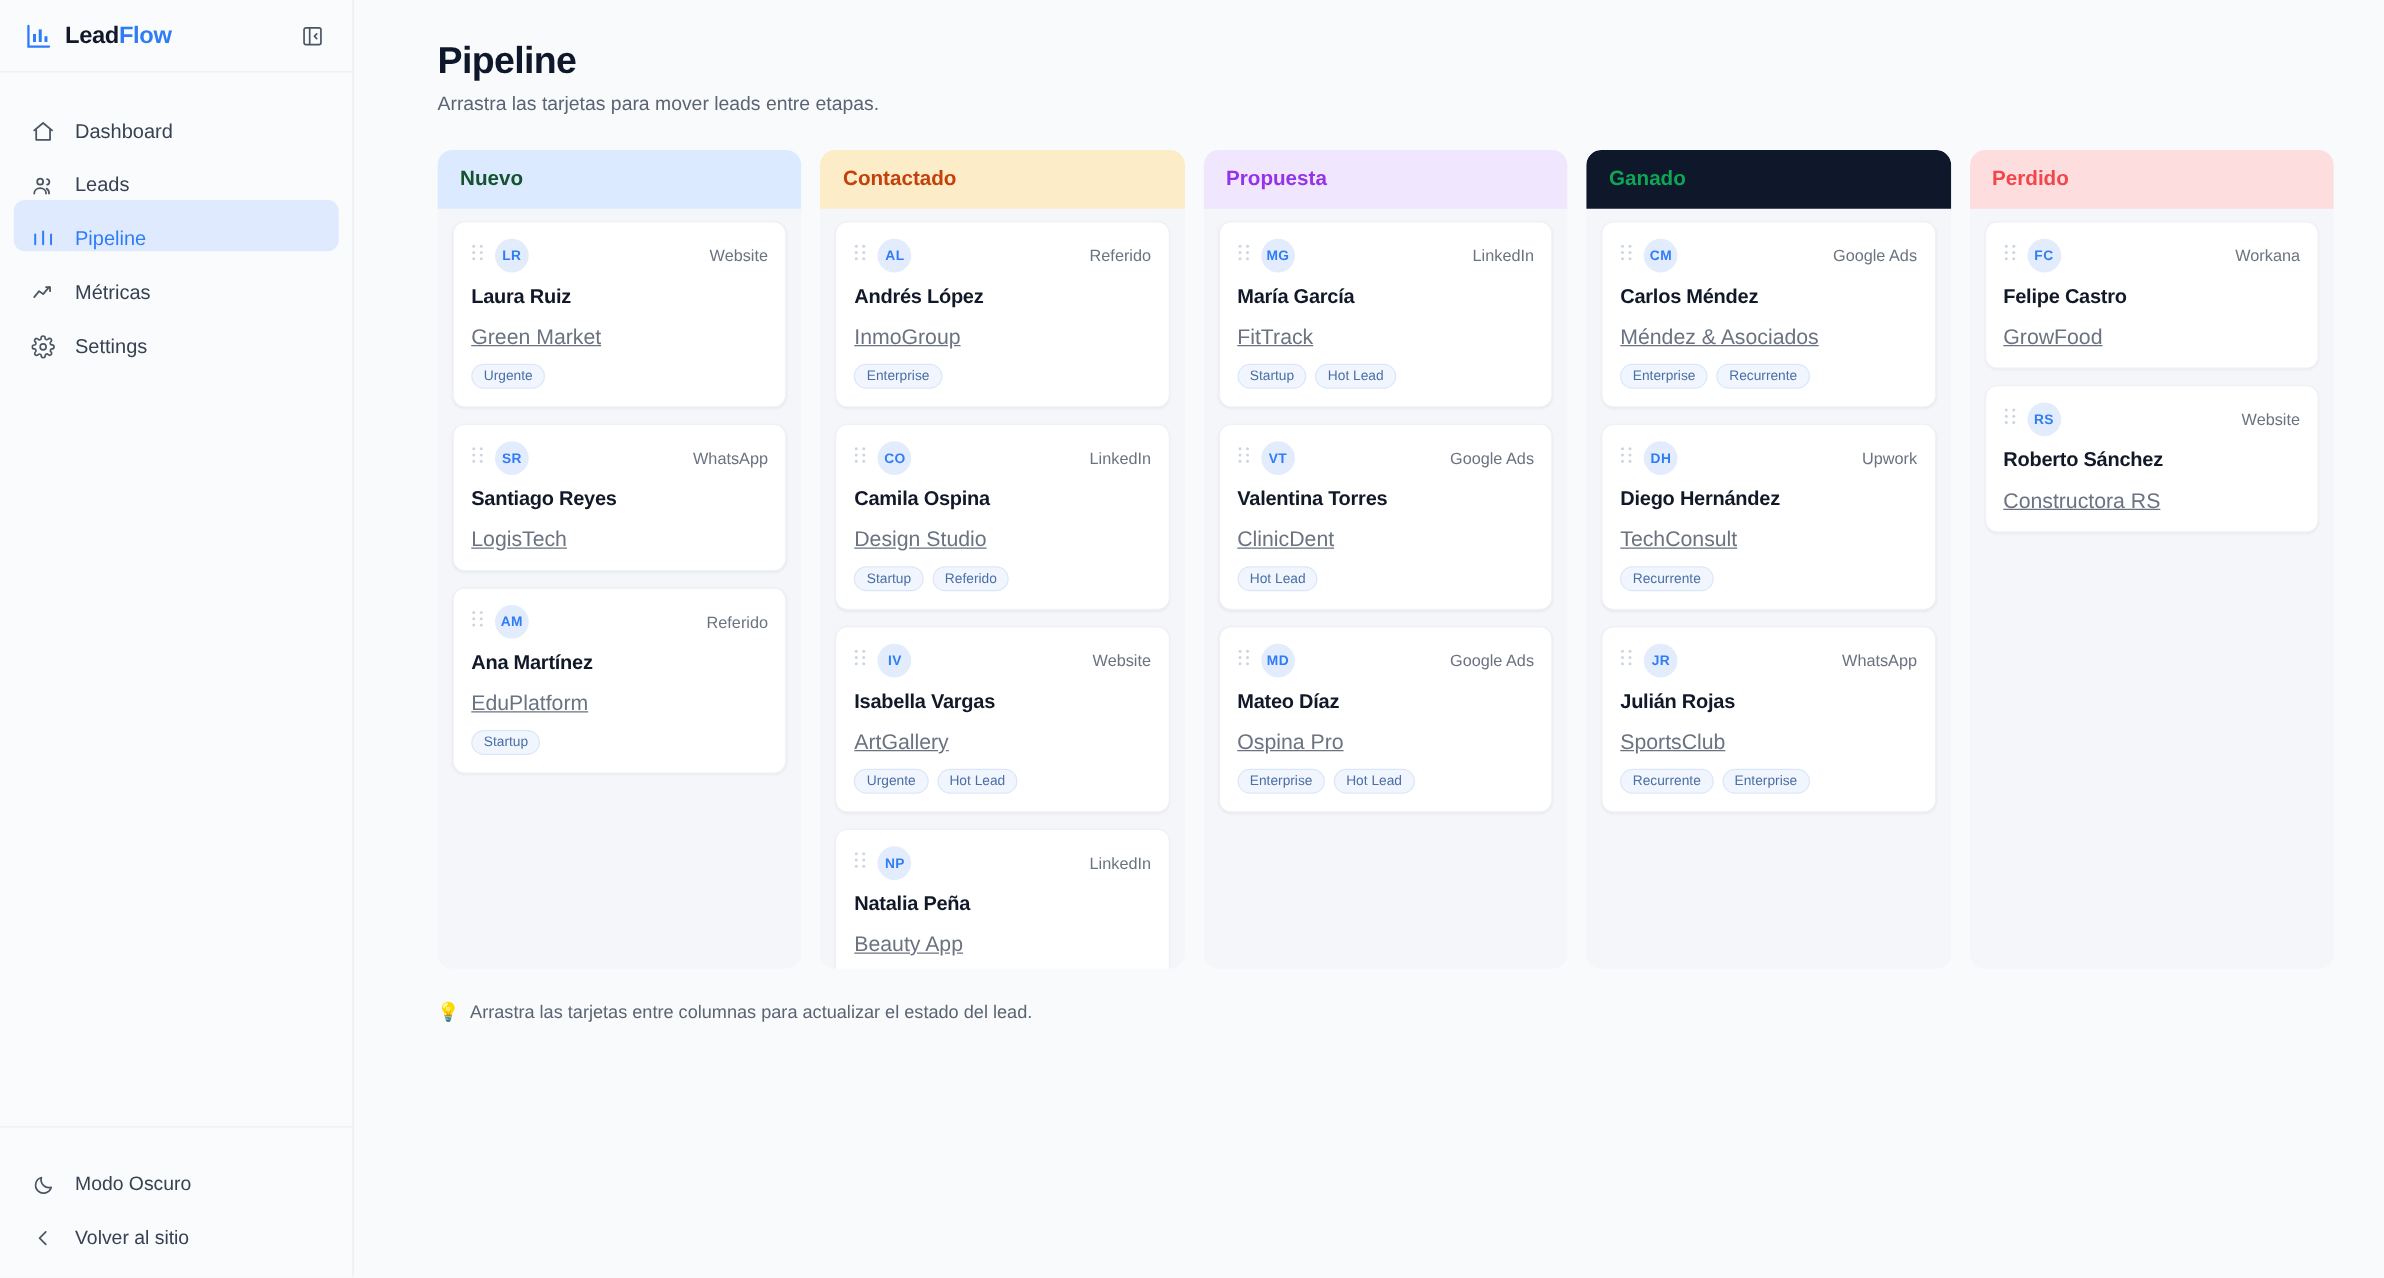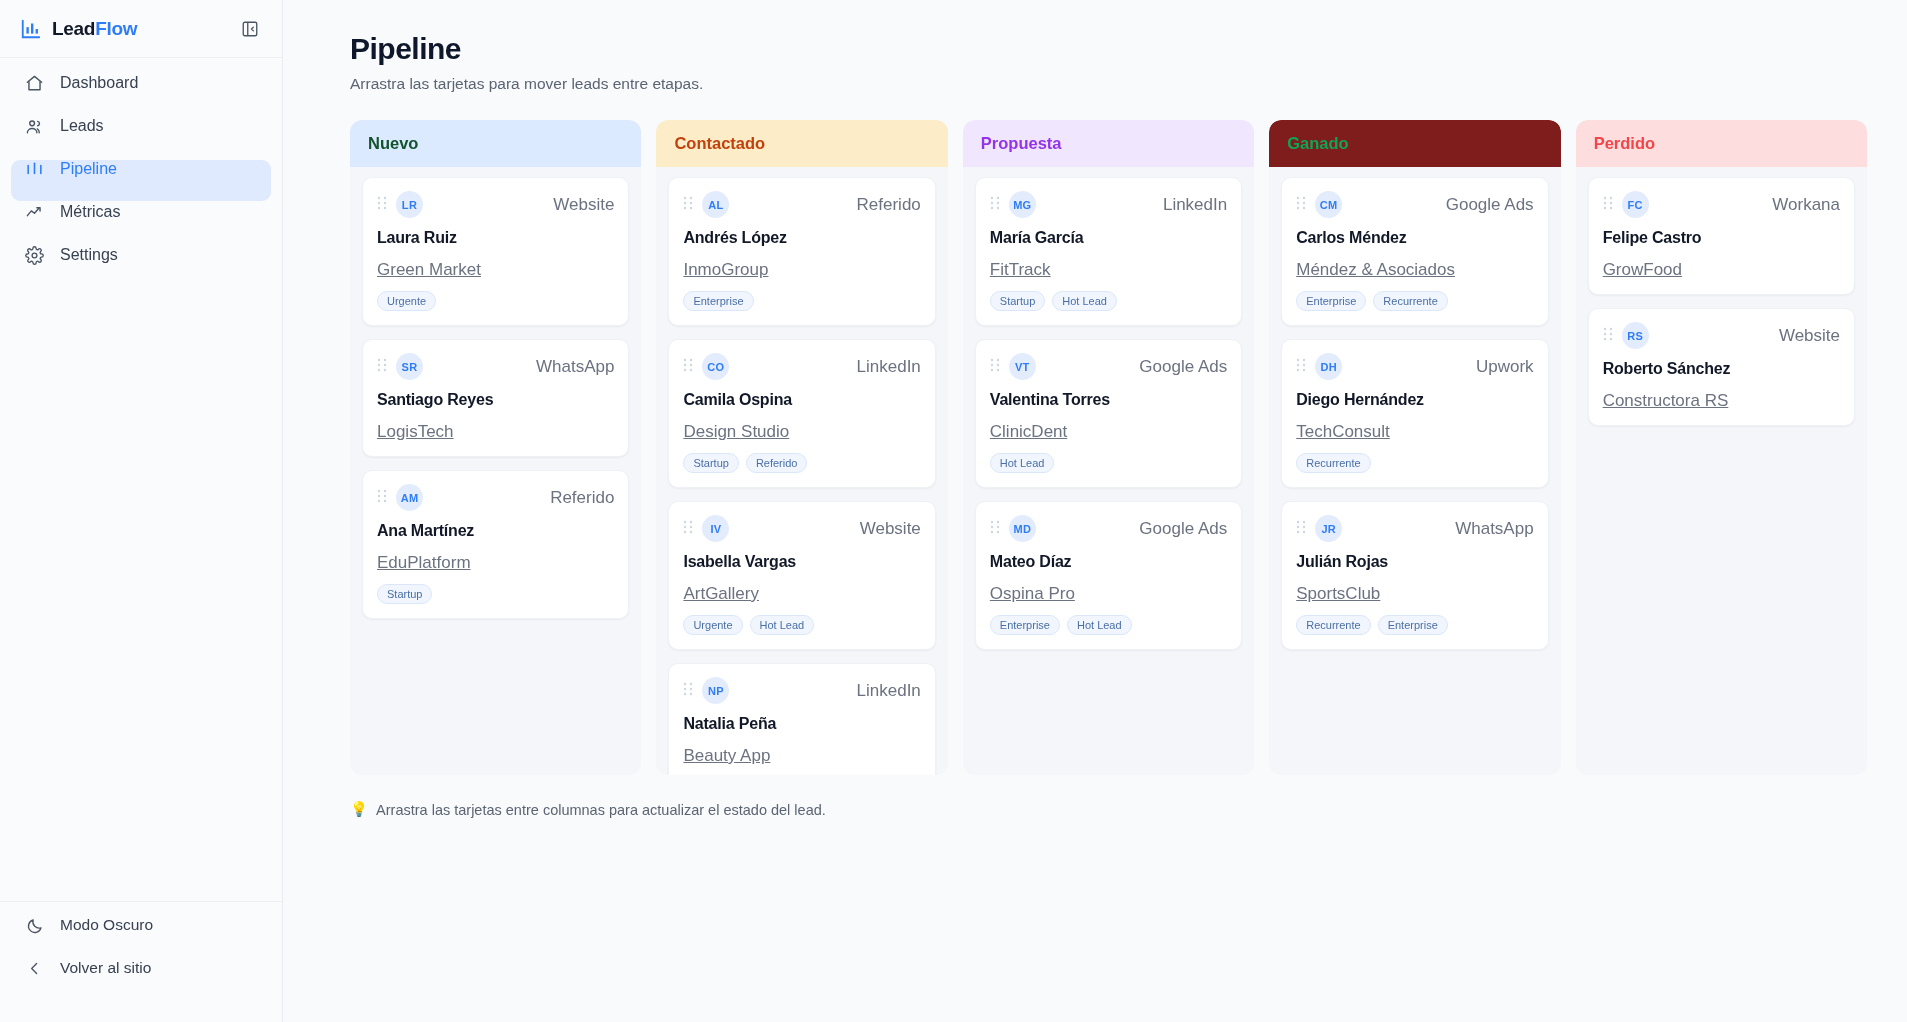--- a/index.html
+++ b/index.html
@@ -32,21 +32,21 @@
   .brand-text .b1 { color: #111827; }
   .brand-text .b2 { color: #2f7df6; }
   .collapse-btn {
     width: 24px; height: 24px;
     display: flex; align-items: center; justify-content: center;
     cursor: pointer; color: #4b5563;
   }
 
   .sb-nav { padding: 16px 11px 0 11px; display: flex; flex-direction: column; gap: 2px; }
   .nav-item {
-    display: flex; align-items: flex-start; gap: 16px;
+    display: flex; align-items: flex-end; gap: 16px;
     height: 41px; padding: 0 14px;
     border-radius: 9px;
     color: #374151; font-size: 16px;
     cursor: pointer;
   }
   .nav-item .nv-ico { width: 19px; height: 19px; display:flex; align-items:center; justify-content:center; color:#4b5563; flex:0 0 19px; }
   .nav-item.active { background: #dfeaff; color: #2f7df6; }
   .nav-item.active .nv-ico { color: #2f7df6; }
 
   .sb-spacer { flex: 1; }
@@ -96,21 +96,21 @@
   .avatar {
     width: 27px; height: 27px; border-radius: 50%;
     background: #e3ecfd; color: #2f7df6;
     font-size: 11px; font-weight: bold;
     display: flex; align-items: center; justify-content: center;
     letter-spacing: .3px;
     flex: 0 0 27px;
   }
   .source {
     margin-left: auto;
-    font-size: 17px; color: #6b7280;
+    font-size: 13px; color: #6b7280;
     white-space: nowrap;
   }
   .card-name { font-size: 16px; font-weight: bold; color: #111827; margin-top: 11px; letter-spacing: -0.2px;}
   .card-company { font-size: 17px; color: #6b7280; margin-top: 13px; text-decoration: underline; }
   .tags { display: flex; gap: 7px; margin-top: 11px; flex-wrap: wrap; }
   .tag {
     font-size: 11px; color: #4a6fa5;
     background: #f1f6fe;
     border: 1px solid #dbe7f8;
     border-radius: 20px;
@@ -429,21 +429,21 @@
               <div class="card-name">Mateo Díaz</div>
               <div class="card-company">Ospina Pro</div>
               <div class="tags">
                 <span class="tag">Enterprise</span>
                 <span class="tag">Hot Lead</span>
               </div>
             </div>
           </div>
         </div>
         <div class="column">
-          <div class="col-head" style="background: #7f1d1d; color: rgb(12, 166, 86);">Ganado</div>
+          <div class="col-head" style="background: #0f172a; color: rgb(12, 166, 86);">Ganado</div>
           <div class="col-body">
             <div class="card">
               <div class="card-top">
                 <span><svg class="drag-handle" viewBox="0 0 10 14" fill="#cbd3de">
                     <circle cx="2" cy="2" r="1.2"></circle>
                     <circle cx="8" cy="2" r="1.2"></circle>
                     <circle cx="2" cy="7" r="1.2"></circle>
                     <circle cx="8" cy="7" r="1.2"></circle>
                     <circle cx="2" cy="12" r="1.2"></circle>
                     <circle cx="8" cy="12" r="1.2"></circle>

